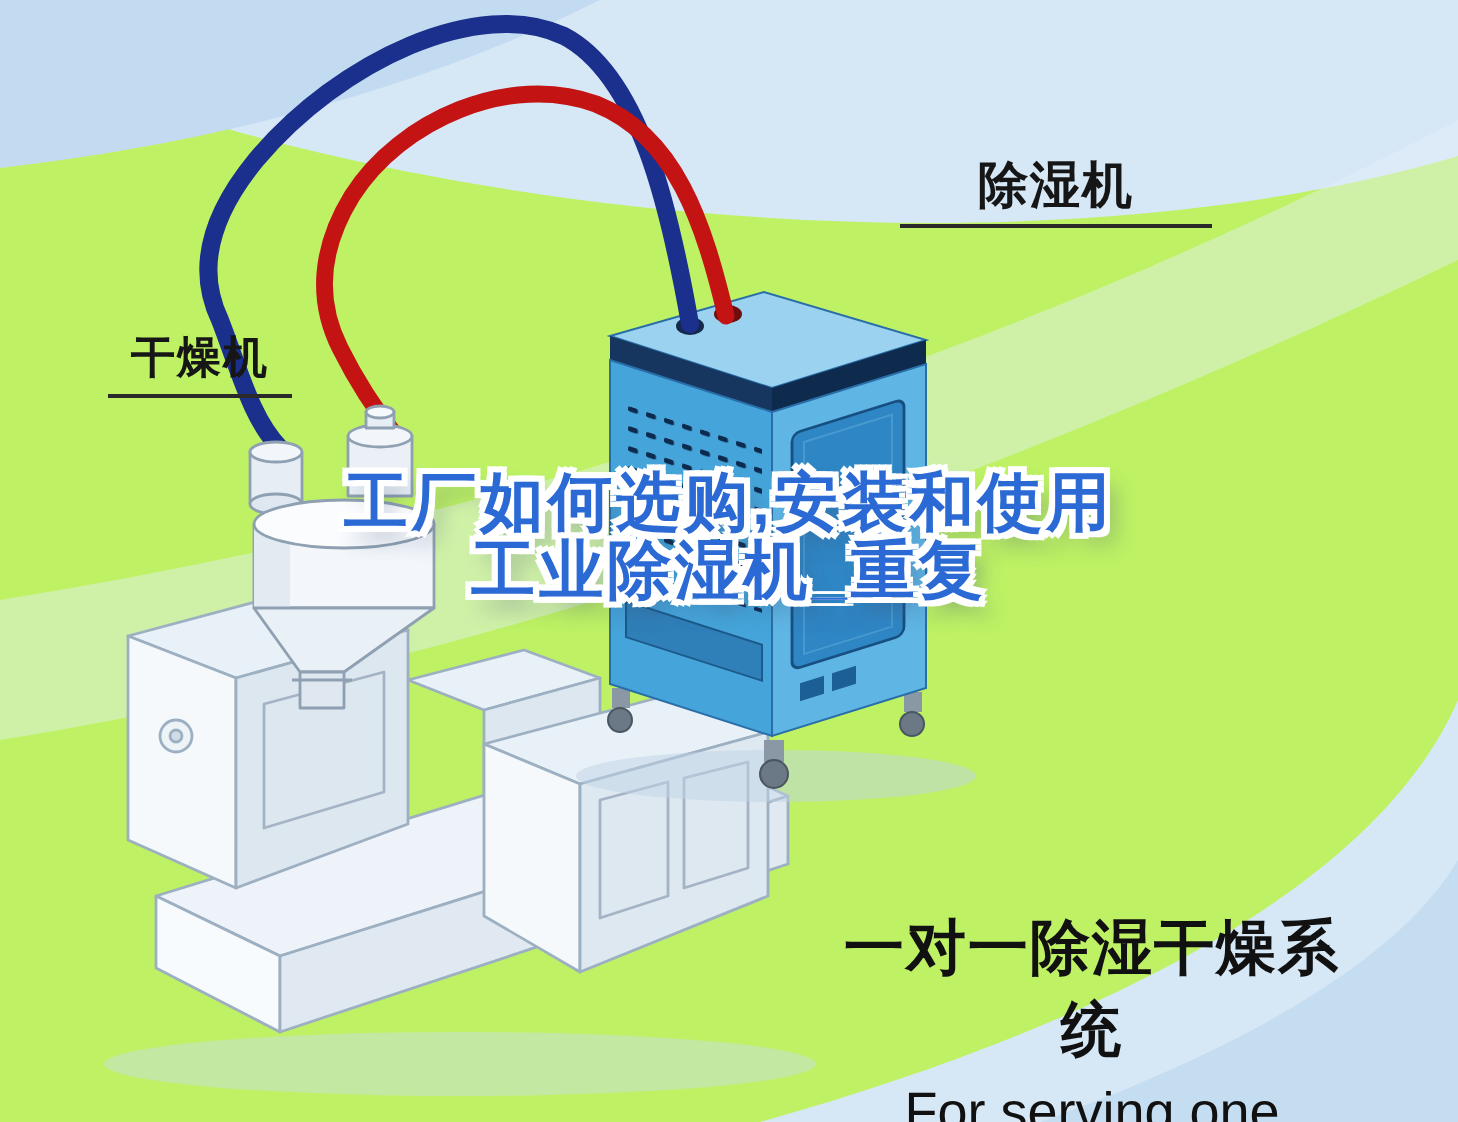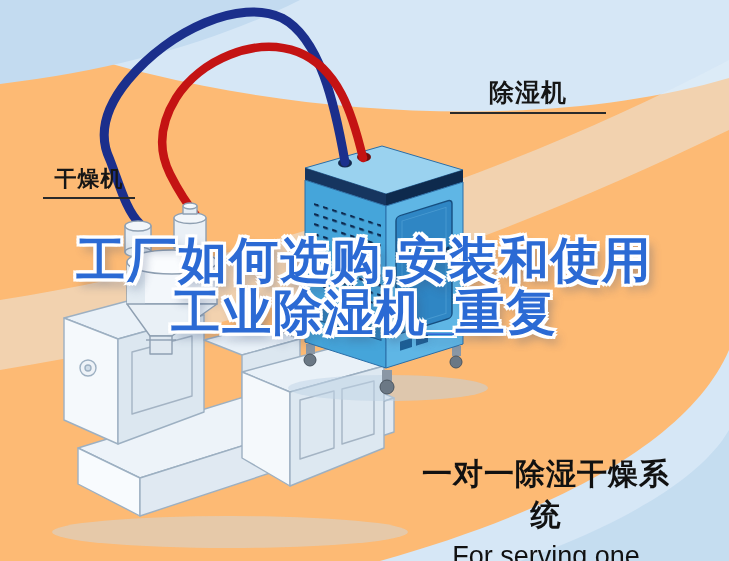--- a/index.html
+++ b/index.html
@@ -1,37 +1,37 @@
 <!DOCTYPE html>
 <html><head>
 <meta charset="utf-8">
 <style>
   html,body { margin:0; padding:0; background:#fff; }
   .stage {
     position:relative; width:729px; height:561px; overflow:hidden;
-    background:#fdba74; font-family:"Liberation Sans", sans-serif;
+    background:#bef264; font-family:"Liberation Sans", sans-serif;
   }
   svg.scene { position:absolute; left:0; top:0; width:729px; height:561px; }
 
   .label { position:absolute; text-align:center; color:#161616; }
   .label .cn { font-weight:700; letter-spacing:1px; }
   .label .bar { border-top:2px solid #2a2a2a; margin:3px 0 2px; }
   .label .en { font-family:"Liberation Serif", serif; }
 
   .label-dehum { left:450px; top:76px; width:156px; }
   .label-dehum .cn { font-size:25px; }
   .label-dehum .en { font-size:22px; }
 
-  .label-hopper { left:43px; top:164px; width:92px; }
+  .label-hopper { left:54px; top:164px; width:92px; }
   .label-hopper .cn { font-size:22px; }
   .label-hopper .en { font-size:19px; }
 
   .title {
     position:absolute; left:0; right:0; top:234px; text-align:center;
-    font-weight:700; font-size:49px; line-height:1.07; letter-spacing:2px;
+    font-weight:700; font-size:32px; line-height:1.07; letter-spacing:2px;
     color:#2b6ad4;
     text-shadow:
       -3px -3px 0 #fff, 3px -3px 0 #fff, -3px 3px 0 #fff, 3px 3px 0 #fff,
       -3px 0 0 #fff, 3px 0 0 #fff, 0 -3px 0 #fff, 0 3px 0 #fff,
       5px 7px 10px rgba(60,80,120,.45);
   }
 
   .caption { position:absolute; left:412px; top:454px; width:268px; text-align:center; color:#111; }
   .caption .cn { font-weight:700; font-size:30px; letter-spacing:1px; }
   .caption .en { font-family:Liberation Sans, sans-serif; font-size:27px; margin-top:5px; }

